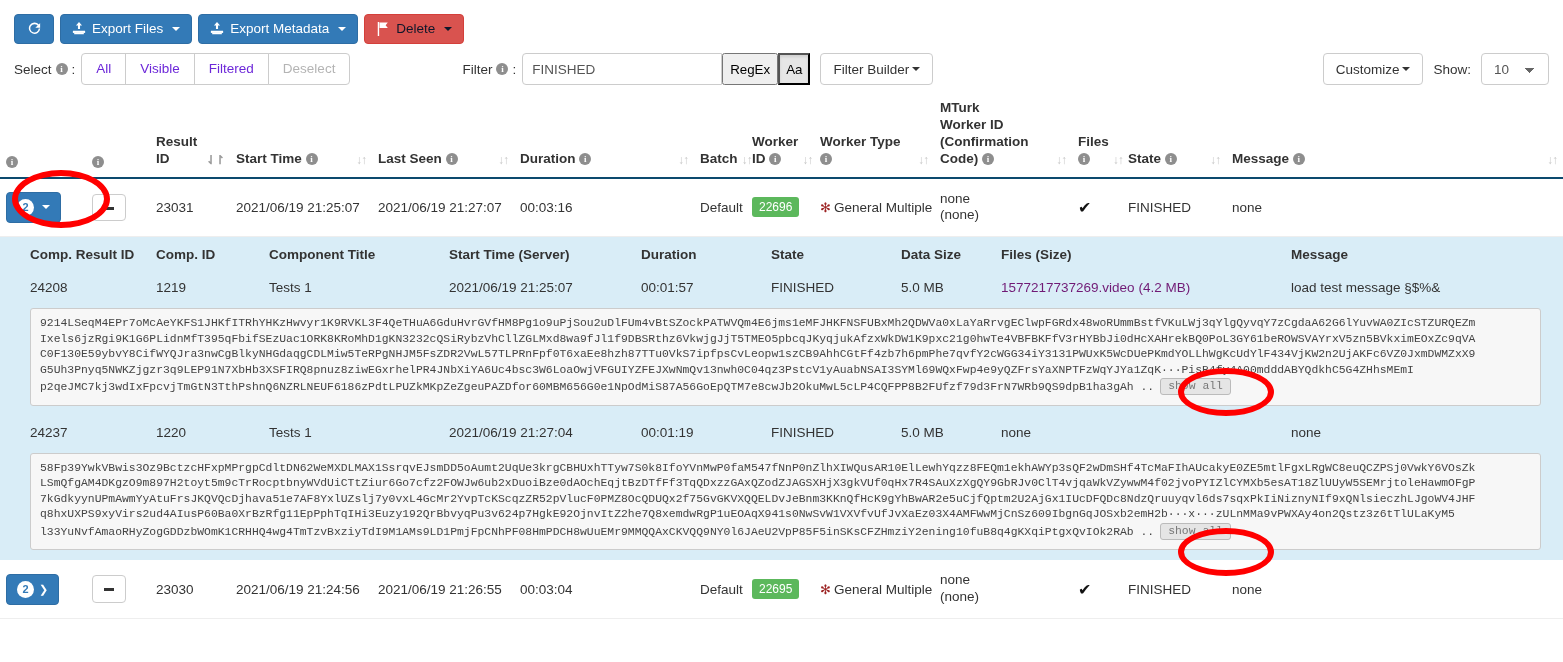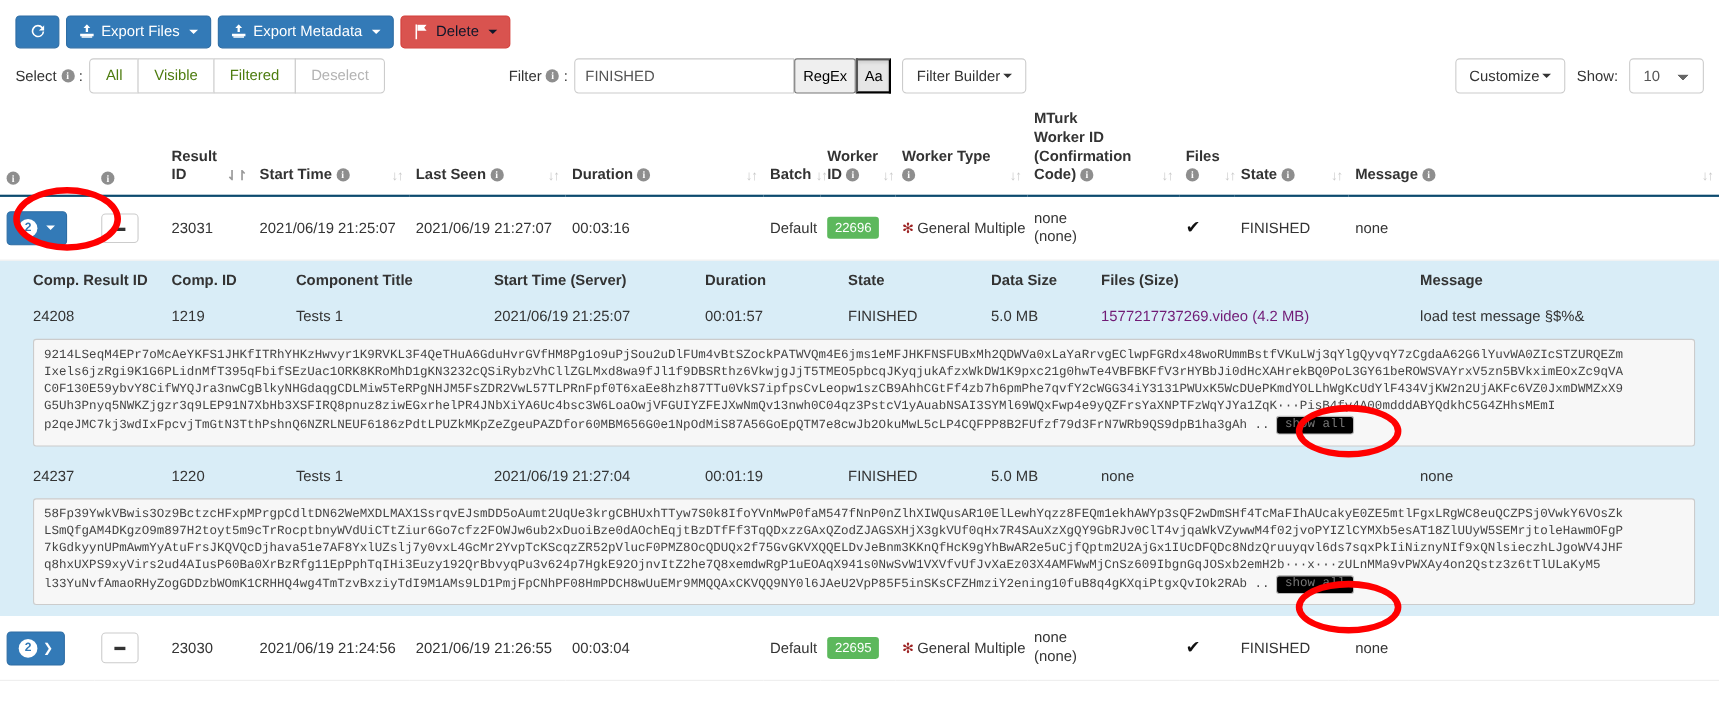--- a/index.html
+++ b/index.html
@@ -45,21 +45,21 @@
   
   .selbar {
     display: flex; align-items: center;
     padding: 6px 14px 8px 14px;
     height: 44px;
     font-size: 13.5px;
   }
   .selbar-label { color: #333; margin-right: 6px; display: inline-flex; align-items: center; gap: 4px; }
   .btn-group { display: inline-flex; }
   .btn-group .gbtn {
-    background: #fff; border: 1px solid #ccc; color: #4d7c0f;
+    background: #fff; border: 1px solid #ccc; color: #6d28d9;
     padding: 7px 14px; font-size: 13.5px; cursor: pointer;
     margin-left: -1px; line-height: 1.15;
   }
   .btn-group .gbtn:first-child { margin-left: 0; border-radius: 4px 0 0 4px; }
   .btn-group .gbtn:last-child  { border-radius: 0 4px 4px 0; }
   .gbtn.disabled { color: #b4b4b4; cursor: default; }
   .gbtn.active { background: #e6e6e6; box-shadow: inset 0 2px 3px rgba(0,0,0,.10); }
 
   .filter-wrap { display: flex; align-items: center; margin-left: 112px; }
   .filter-input {
@@ -178,21 +178,21 @@
     font-size: 11.4px;
     line-height: 15.5px;
     color: #444;
     white-space: pre;
     overflow: hidden;
     position: relative;
   }
   .showall {
     display: inline-block;
     border: 1px solid #bbb; border-radius: 3px;
-    background: #000000; color: #777;
+    background: #e5e5e5; color: #777;
     font-family: "Liberation Mono", monospace;
     font-size: 11.4px; padding: 1px 7px 2px 7px;
     cursor: pointer; margin-left: 6px; vertical-align: 1px;
   }
 
   
   .hl {
     position: absolute;
     border: 6px solid #ff0000;
     border-radius: 50%;

